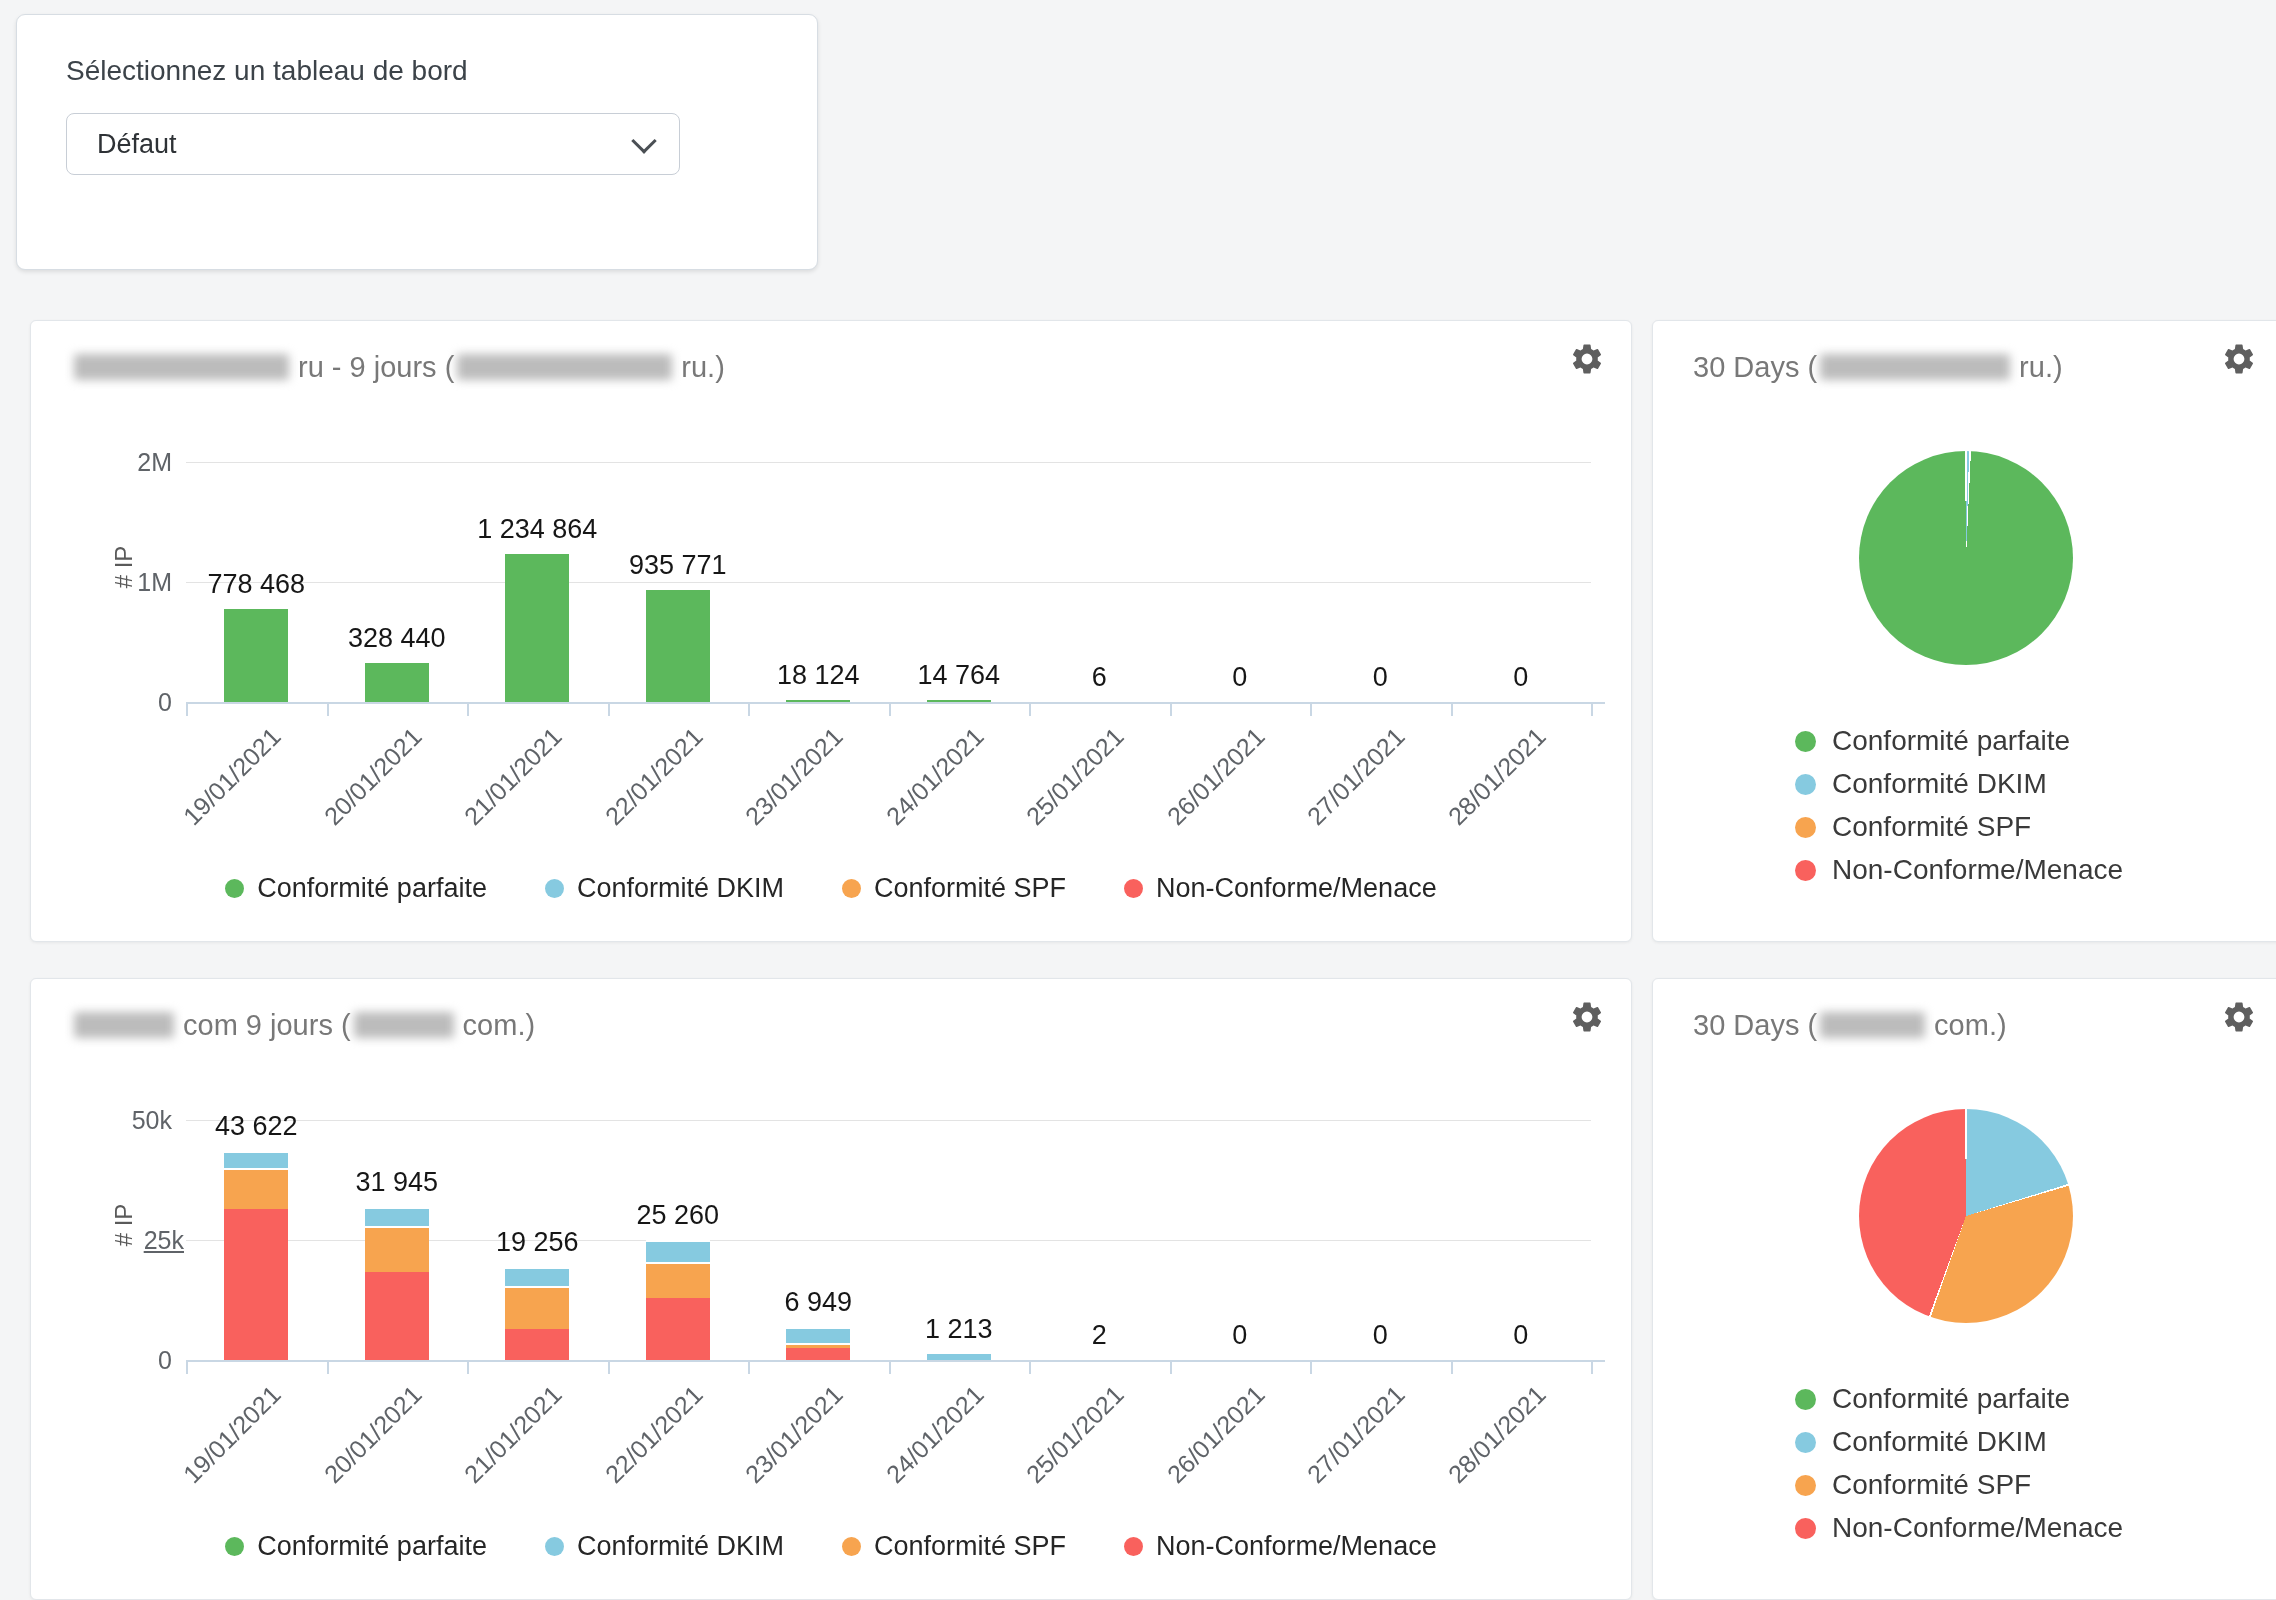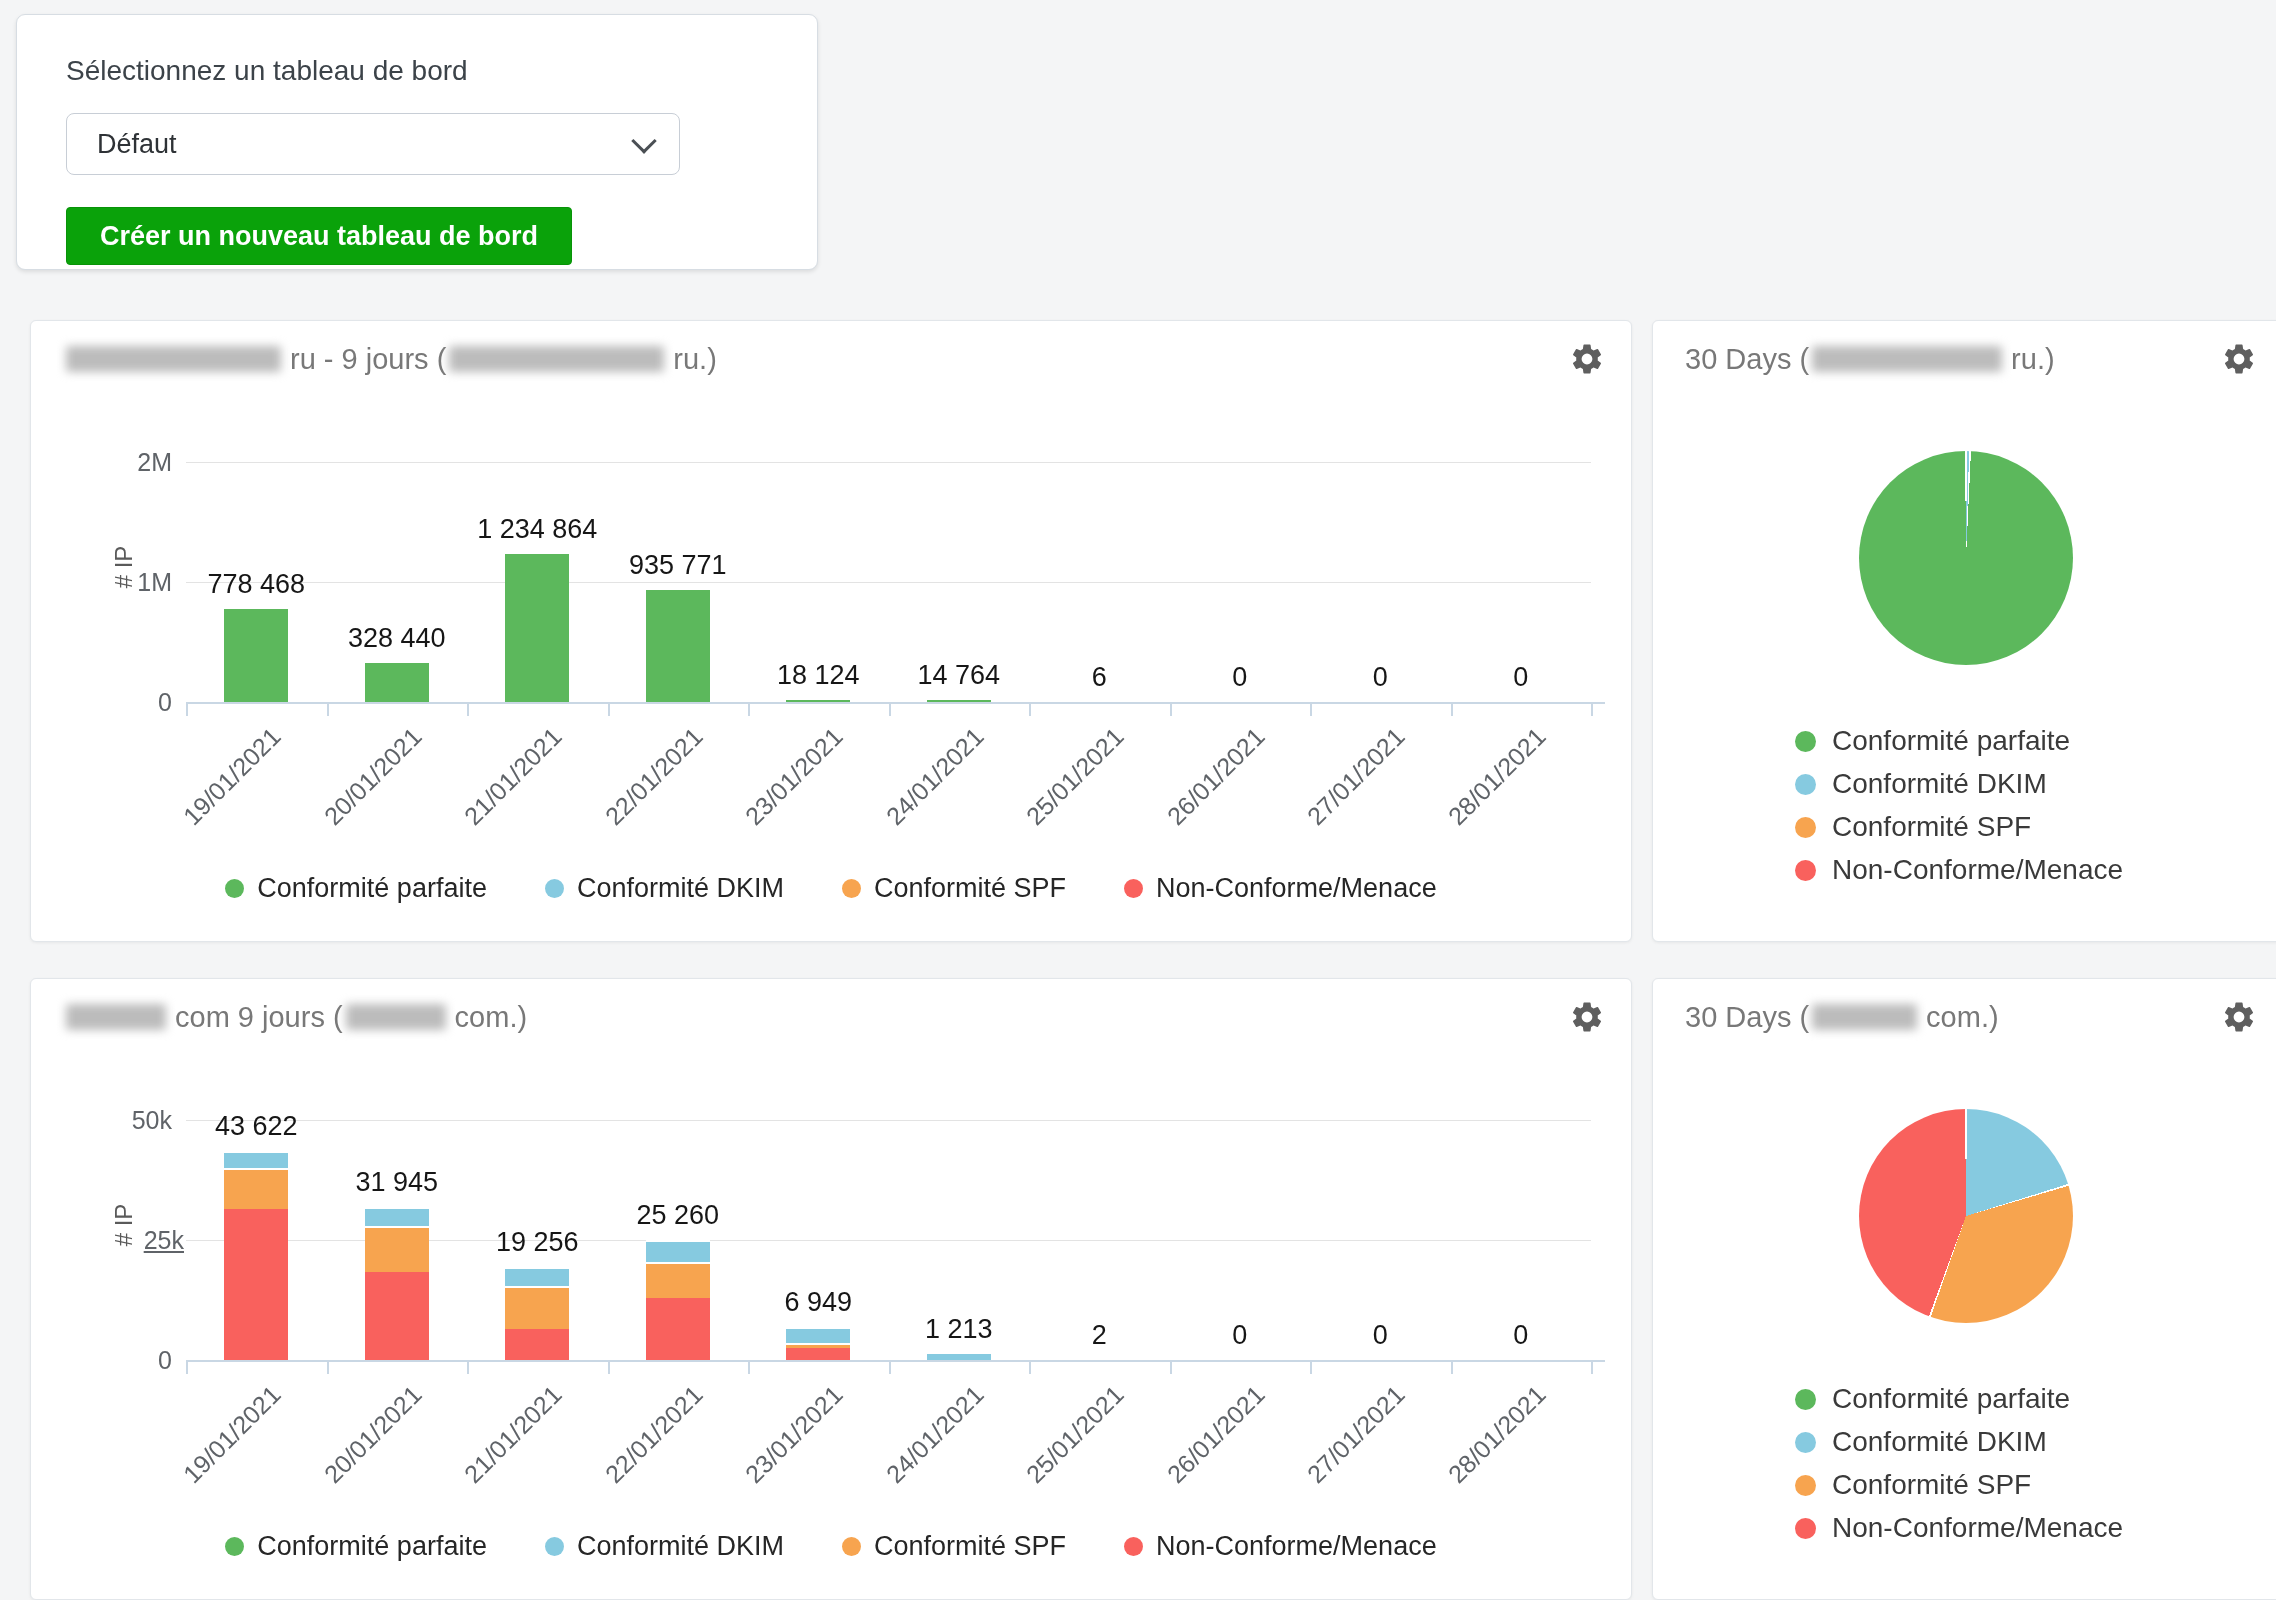--- a/index.html
+++ b/index.html
@@ -21,21 +21,21 @@
         border-right:3px solid #4a4f54;border-bottom:3px solid #4a4f54;transform:rotate(45deg);}
   .green-btn{position:absolute;left:49px;top:192px;height:58px;padding:0 33px;
         background:#0aa20a;border:1px solid #089308;border-radius:4px;
         color:#fff;font-size:27px;font-weight:700;line-height:56px;cursor:pointer;
         font-family:"Liberation Sans",sans-serif;}
   
   .chart-card{left:30px;width:1600px;height:620px;}
   .pie-card{left:1652px;width:602px;height:620px;padding-left:28px;}
   #card-bar-ru,#card-pie-ru{top:320px;}
   #card-bar-com,#card-pie-com{top:978px;}
-  .card-title{position:absolute;left:32px;top:22px;margin:0;font-size:29px;font-weight:400;
+  .card-title{position:absolute;left:32px;top:22px;margin:8px;font-size:29px;font-weight:400;
         color:#787878;white-space:nowrap;}
   .blur-chip{display:inline-block;height:26px;background:#bcbcbc;filter:blur(5px);
         border-radius:3px;vertical-align:-3px;margin:0 9px 0 3px;}
   .gear{position:absolute;right:26px;top:20px;width:36px;height:36px;fill:#5f5f5f;cursor:pointer;}
   
   .bar-plot{position:absolute;left:0;top:0;width:100%;height:100%;}
   .gridline{position:absolute;height:1px;background:#e3e3e3;}
   .axisline{position:absolute;height:2px;background:#c9d7e4;}
   .tickmark{position:absolute;width:2px;background:#c9d7e4;}
   .ytick{position:absolute;font-size:25px;color:#5f6368;text-align:right;width:70px;}
@@ -56,21 +56,20 @@
 </style>
 </head>
 <body>
 
 <section class="card" id="selector-card">
   <div class="sel-label">Sélectionnez un tableau de bord</div>
   <div class="select">
     <span class="val">Défaut</span>
     <span class="chev"></span>
   </div>
-  <button class="green-btn">Créer un nouveau tableau de bord</button>
 </section>
 
 <section class="card chart-card" id="card-bar-ru">
   <h2 class="card-title"><span class="blur-chip" style="width: 215px;"></span><span>ru - 9 jours (</span><span class="blur-chip" style="width: 215px;"></span><span>ru.)</span></h2>
   <svg class="gear" viewBox="0 0 24 24">
       <path d="M19.14 12.94c.04-.3.06-.61.06-.94 0-.32-.02-.64-.07-.94l2.03-1.58a.49.49 0 0 0 .12-.61l-1.92-3.32a.488.488 0 0 0-.59-.22l-2.39.96c-.5-.38-1.03-.7-1.62-.94l-.36-2.54a.484.484 0 0 0-.48-.41h-3.84c-.24 0-.43.17-.47.41l-.36 2.54c-.59.24-1.13.57-1.62.94l-2.39-.96a.488.488 0 0 0-.59.22L2.74 8.87c-.12.21-.08.47.12.61l2.03 1.58c-.05.3-.09.63-.09.94s.02.64.07.94l-2.03 1.58a.49.49 0 0 0-.12.61l1.92 3.32c.12.22.37.29.59.22l2.39-.96c.5.38 1.03.7 1.62.94l.36 2.54c.05.24.24.41.48.41h3.84c.24 0 .44-.17.47-.41l.36-2.54c.59-.24 1.13-.56 1.62-.94l2.39.96c.22.08.47 0 .59-.22l1.92-3.32a.49.49 0 0 0-.12-.61l-2.01-1.58zM12 15.6A3.6 3.6 0 1 1 12 8.4a3.6 3.6 0 0 1 0 7.2z"></path>
     </svg>
   <div class="ylabel"># IP</div>
   <div class="bar-plot">
       <div class="ytick" style="left: 71px; top: 367px;">0</div>

